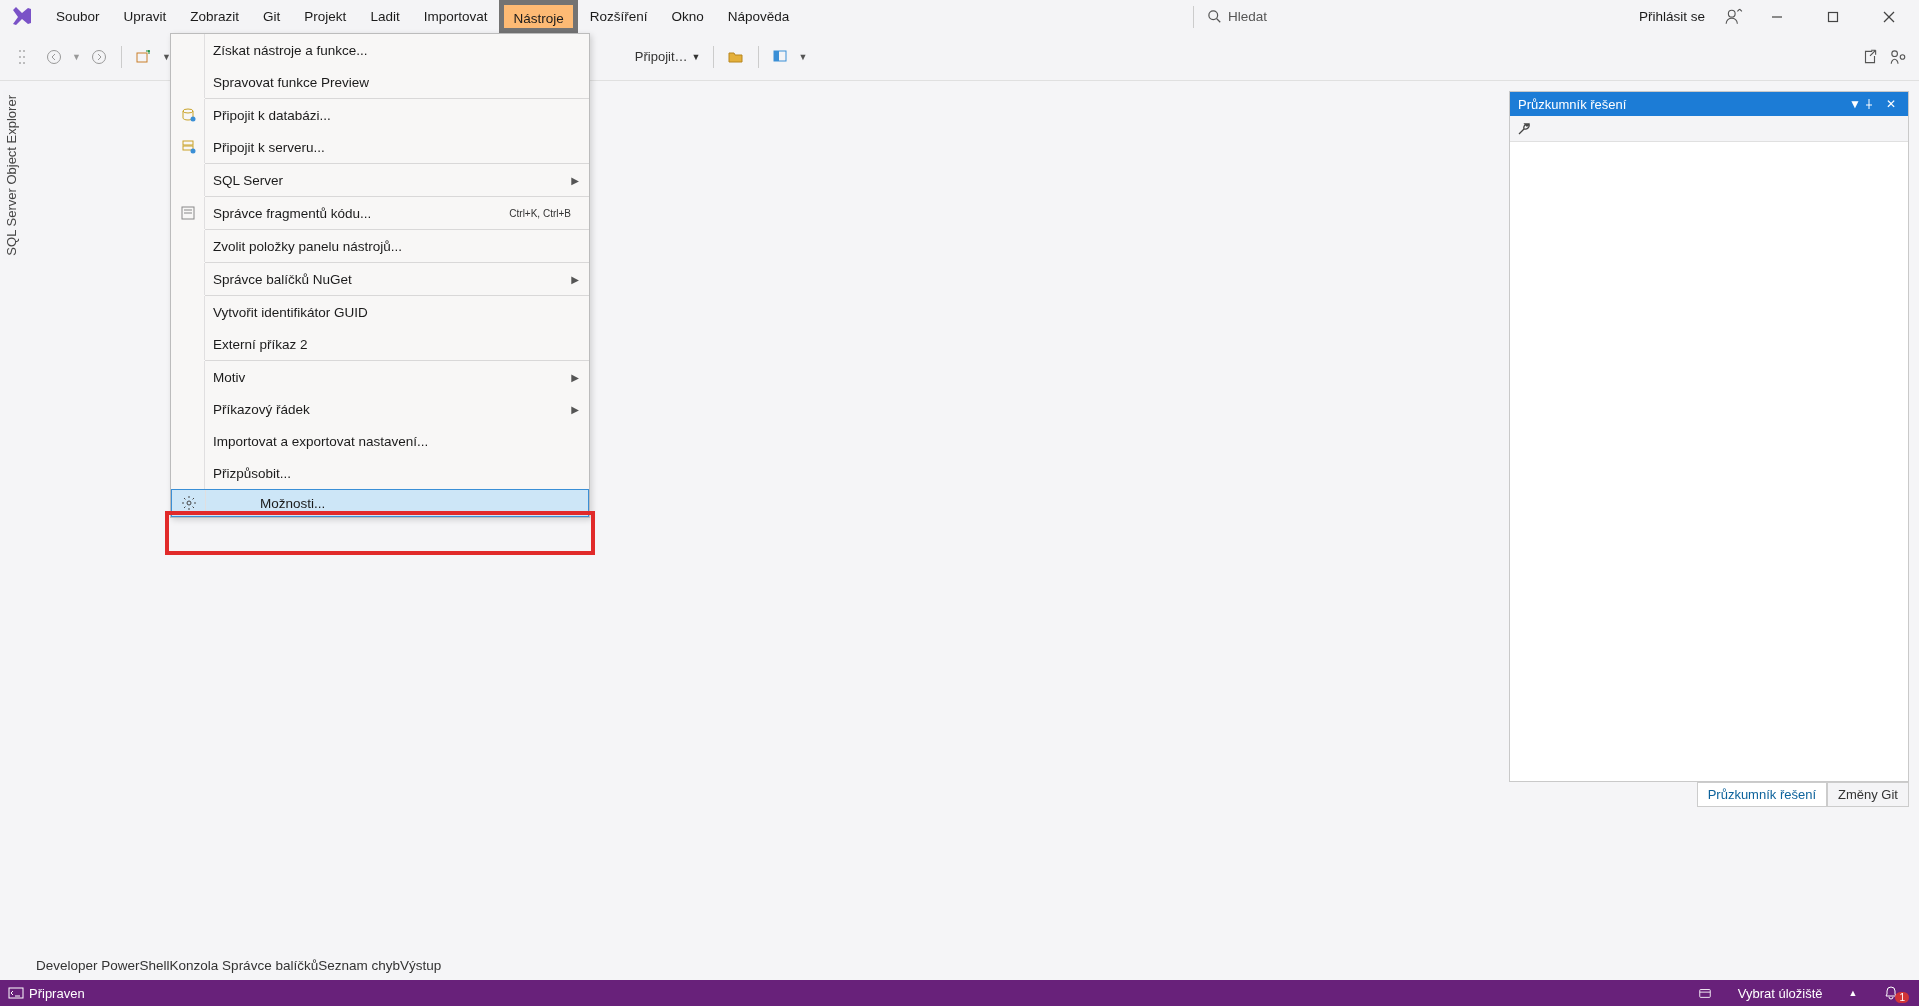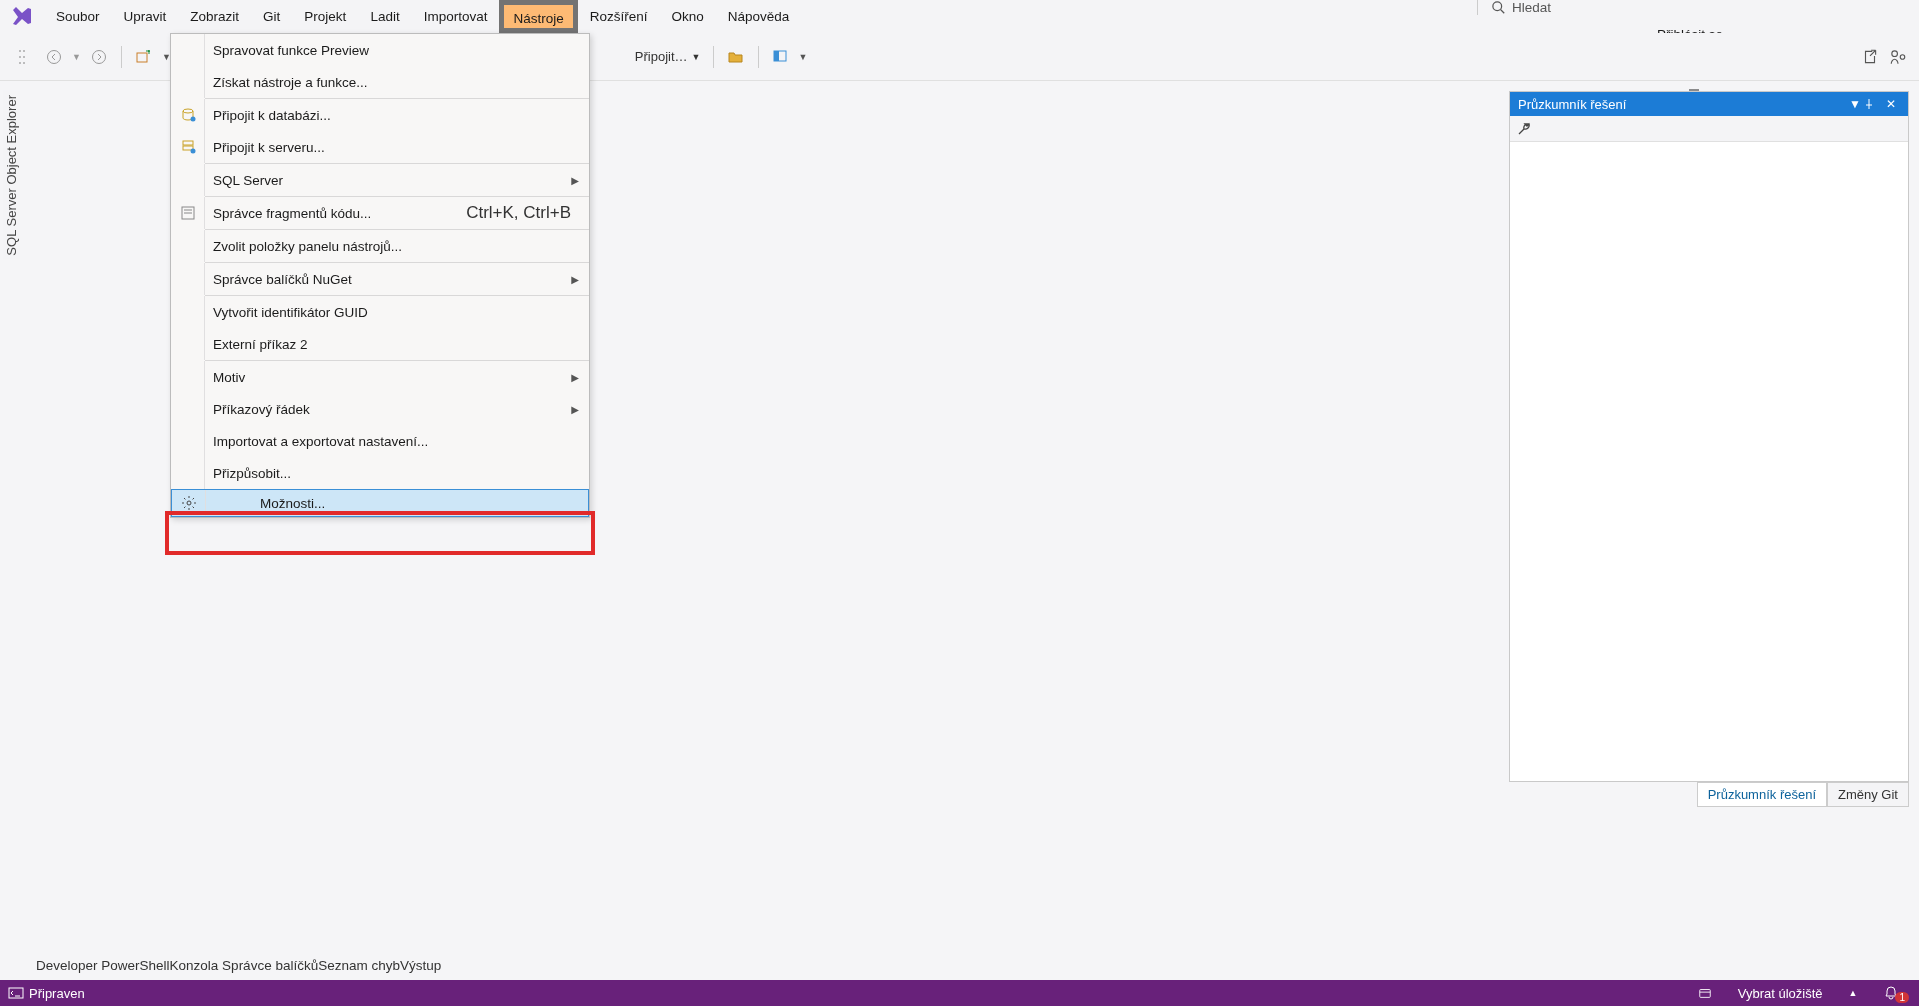--- a/index.html
+++ b/index.html
@@ -3,21 +3,21 @@
 <meta charset="utf-8">
 <style>
   * { margin:0; padding:0; box-sizing:border-box; font-family:"Segoe UI",Arial,sans-serif; }
   html,body { width:1919px; height:1006px; background:#f5f5f7; overflow:hidden; }
 
   
   .menubar { height:33px; background:#f4f4f6; display:flex; align-items:center; padding:0 6px; position:relative; }
   .vs-logo { width:24px; height:24px; margin:0 10px 0 4px; }
   .menubar .menu-item { padding:0 12px; height:33px; line-height:33px; font-size:13.5px; color:#1b1b1b; cursor:default; }
   .menubar .menu-item.active { border:5px solid #737373; background:#fdba74; line-height:27px; padding:0 9px; }
-  .menubar-right { position:absolute; right:8px; top:0; height:33px; display:flex; align-items:center; gap:12px;flex-direction:column; }
+  .menubar-right { position:absolute; right:8px; top:0; height:33px; display:flex; align-items:center; gap:12px; }
   .search-box { display:flex; align-items:center; font-size:13.5px; color:#555; border-left:1px solid #ccc; padding-left:14px; height:22px; margin-right:360px; }
   .signin { font-size:13.5px; margin-right:8px; color:#1b1b1b; }
   .win-btn { width:44px; height:30px; display:flex; align-items:center; justify-content:center; color:#444; }
 
   
   .toolbar { height:48px; background:#f4f4f6; display:flex; align-items:center; padding:0 8px; gap:4px; border-bottom:1px solid #e0e0e0; position:relative; }
   .tb-btn { width:28px; height:28px; display:flex; align-items:center; justify-content:center; color:#555; }
   .tb-sep { width:1px; height:22px; background:#ccc; margin:0 4px; }
   .tb-drop { display:flex; align-items:center; height:28px; padding:0 4px; color:#333; font-size:13px; }
   .tb-right { position:absolute; right:12px; top:0; height:48px; display:flex; align-items:center; gap:10px; color:#555;}
@@ -27,21 +27,21 @@
   .left-rail { position:absolute; left:3px; top:10px; width:24px; }
   .left-rail .vtext { writing-mode:vertical-rl; transform:rotate(180deg); font-size:13px; color:#444; background:#f4f4f6; padding:4px 1px; }
 
   
   .dropdown { position:absolute; left:170px; top:-48px; width:420px; background:#f8f7f6; border:1px solid #bcbcbc; box-shadow:2px 2px 6px rgba(0,0,0,.15); }
   .dd-row { height:28px; display:flex; align-items:center; font-size:13.5px; color:#1b1b1b; position:relative; }
   .dd-row.tall { height:32px; }
   .dd-icon-col { width:34px; display:flex; align-items:center; justify-content:center; border-right:1px solid #e0dfe0; height:100%; }
   .dd-text { padding-left:8px; flex:1; }
   .dd-arrow { position:absolute; right:10px; color:#555; font-size:10px; }
-  .dd-short { position:absolute; right:18px; font-size:17px; color:#333; }
+  .dd-short { position:absolute; right:18px; font-size:10px; color:#333; }
   .dd-sep { height:1px; background:#d9d8d8; margin-left:34px; }
   .dd-row.highlight { background:#cde6f7; border:1px solid #3a8fd6; height:28px;gap:46px; }
   .dd-hl-frame { position:absolute; left:165px; top:430px; width:430px; height:44px; border:4px solid #e12a2a; pointer-events:none; }
 
   
   .solexp { position:absolute; right:10px; top:10px; width:400px; bottom:175px; background:#fff; border:1px solid #c9c9c9; display:flex; flex-direction:column; }
   .solexp-title { height:24px; background:#1c7cd6; color:#fff; font-size:13px; display:flex; align-items:center; padding:0 8px; }
   .solexp-title .sp { flex:1; }
   .solexp-title .ic { width:18px; text-align:center; font-size:12px; }
   .solexp-toolbar { height:26px; background:#f4f4f6; border-bottom:1px solid #e0e0e0; display:flex; align-items:center; padding-left:6px; }
@@ -194,25 +194,25 @@
 </div>
 
 <div class="body-area">
   <div class="left-rail">
     <div class="vtext">SQL Server Object Explorer</div>
   </div>
 
   <div class="dropdown" id="dd">
       <div class="dd-row tall">
         <div class="dd-icon-col"></div>
+        <div class="dd-text">Získat nástroje a funkce...</div>
+      </div>
+      <div class="dd-row tall">
+        <div class="dd-icon-col"></div>
         <div class="dd-text">Spravovat funkce Preview</div>
-      </div>
-      <div class="dd-row tall">
-        <div class="dd-icon-col"></div>
-        <div class="dd-text">Získat nástroje a funkce...</div>
       </div>
       <div class="dd-sep"></div>
       <div class="dd-row tall">
         <div class="dd-icon-col">
           <svg width="16" height="16">
             <ellipse cx="8" cy="4" rx="5" ry="2" fill="none" stroke="#c9a227"></ellipse>
             <path d="M3 4v7c0 1 2 2 5 2s5-1 5-2V4" fill="none" stroke="#c9a227"></path>
             <circle cx="13" cy="12" r="2.5" fill="#3a8fd6"></circle>
           </svg>
         </div>

